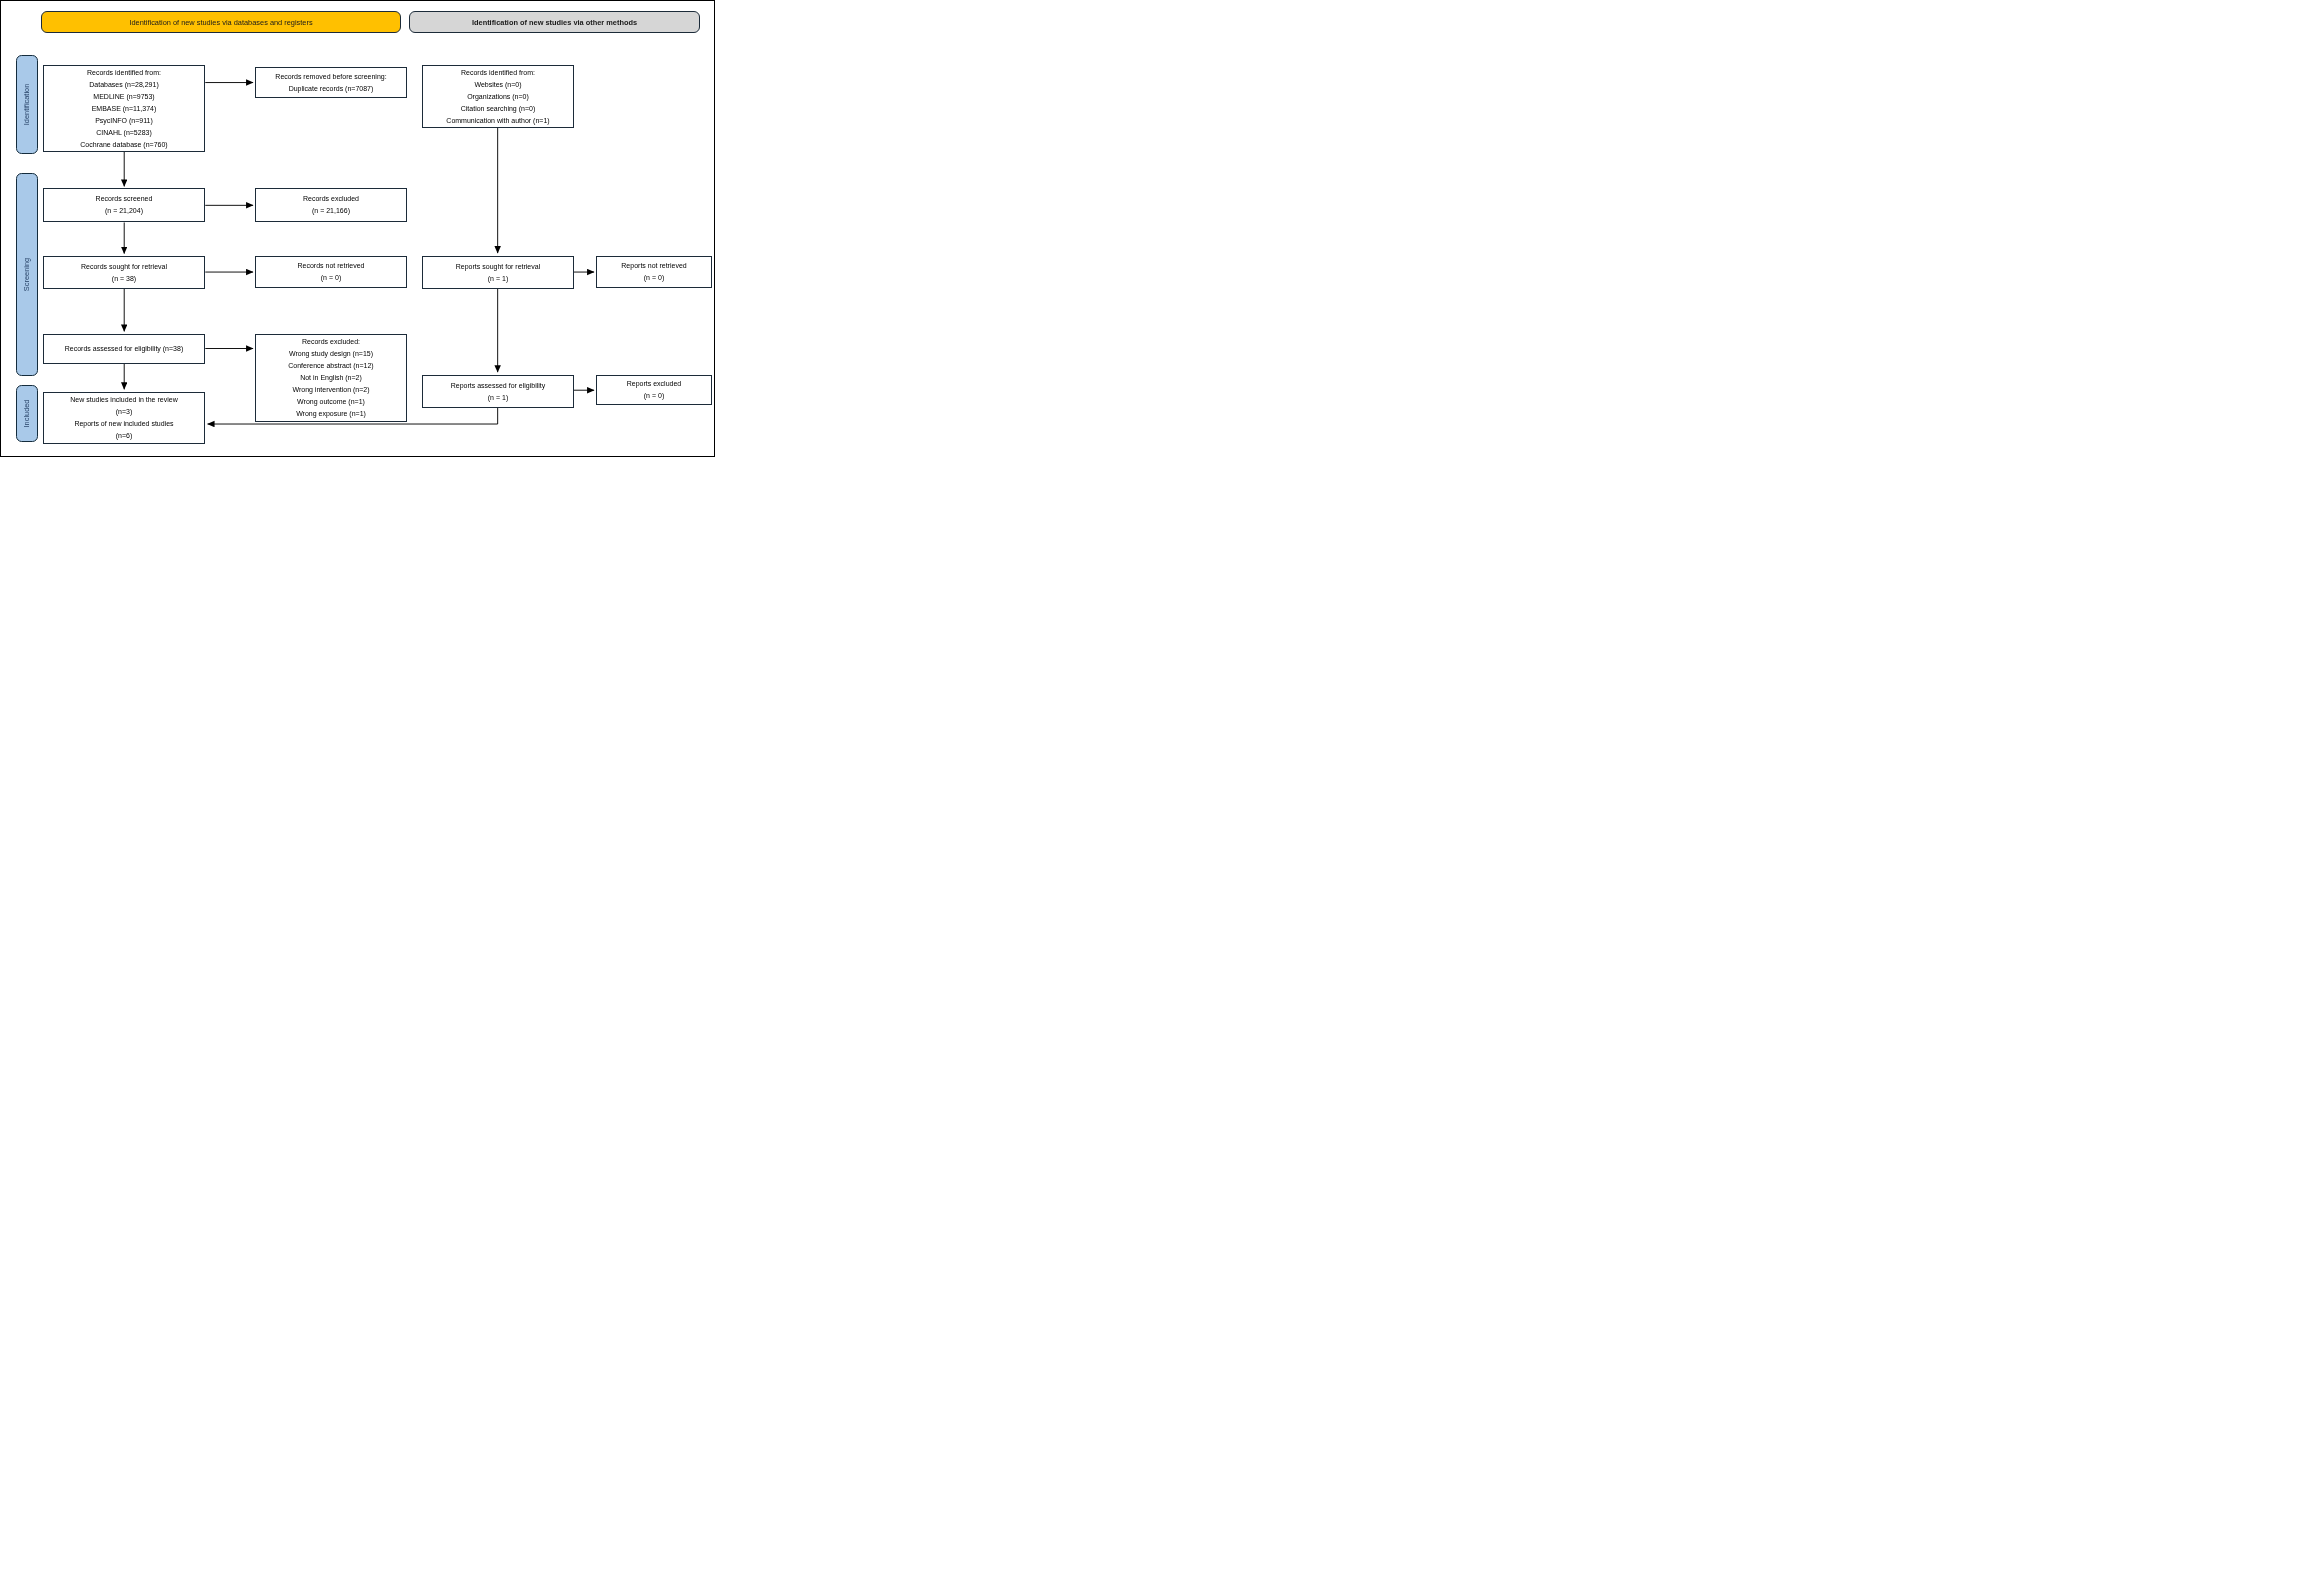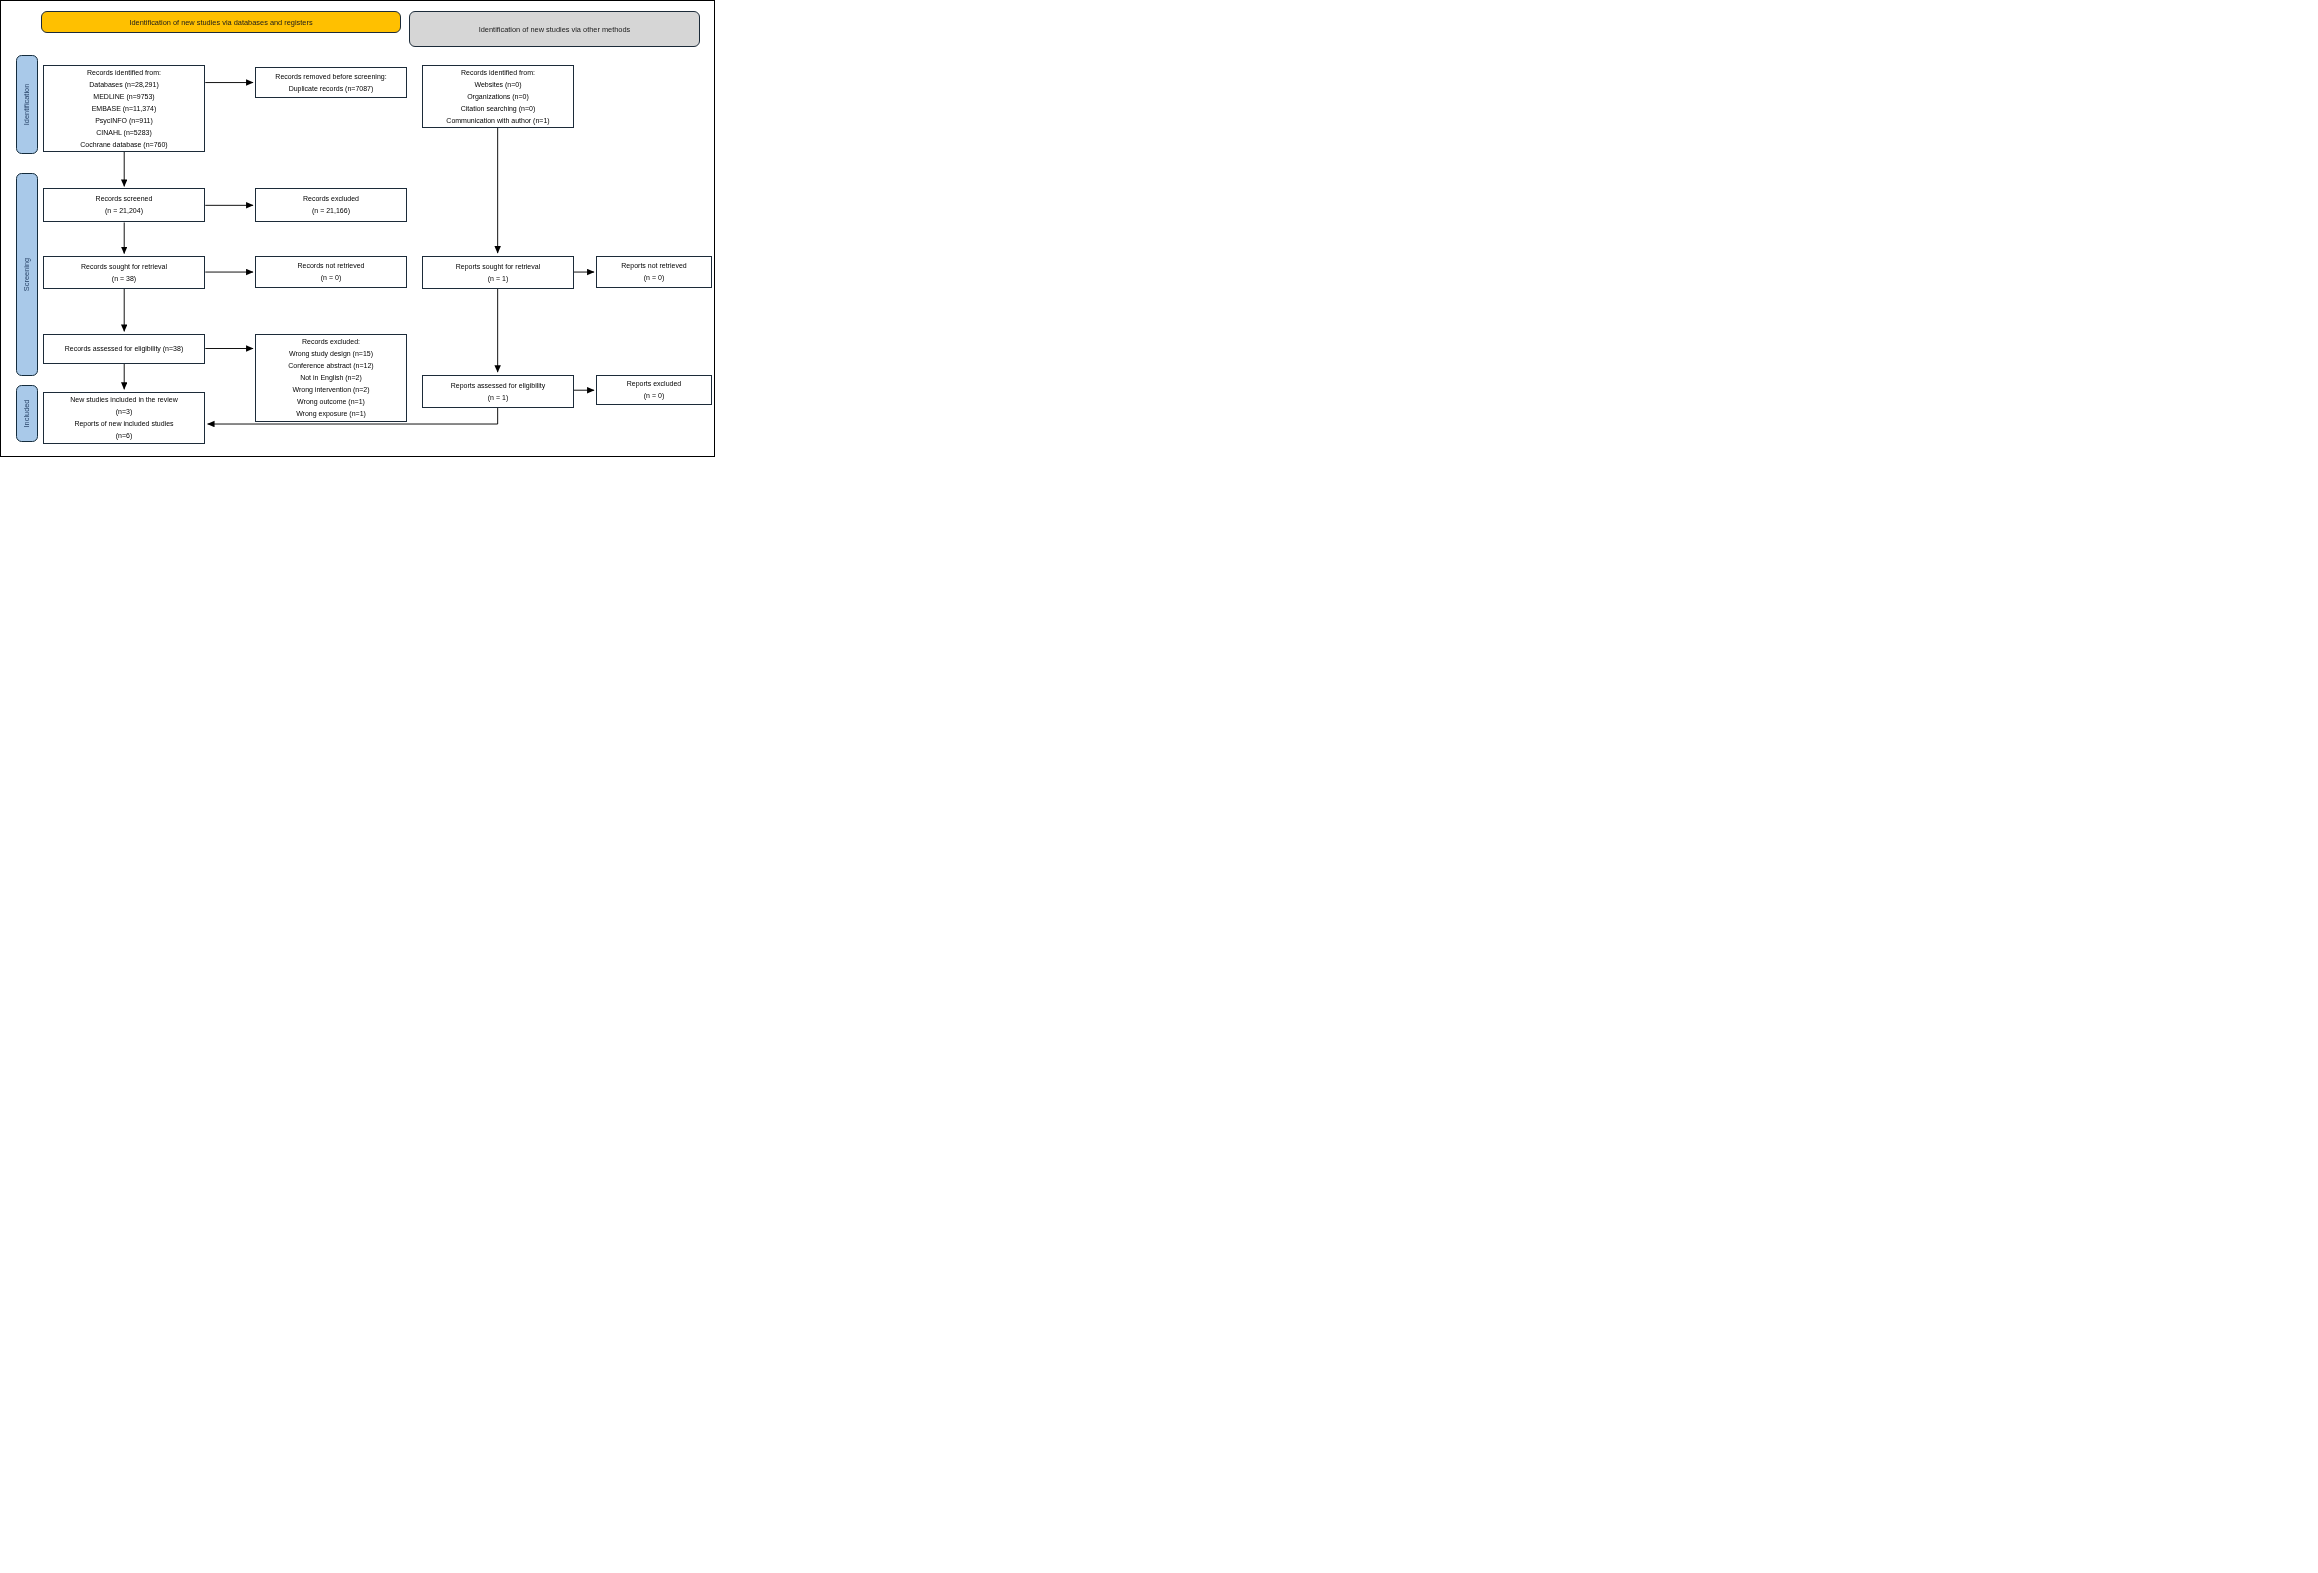--- a/index.html
+++ b/index.html
@@ -51,21 +51,21 @@
   svg.arrows{position:absolute;left:0;top:0;width:713px;height:455px;pointer-events:none;}
 </style>
 </head>
 <body>
 
 <div id="canvas">
 
   <div class="hdr hdr-yellow" style="left:40px;top:10.2px;width:360px;height:22px;">
     <span>Identification of new studies via databases and registers</span>
   </div>
-  <div class="hdr hdr-gray" style="left:408px;top:10.2px;width:291px;height:36px;">
+  <div class="hdr hdr-gray" style="left:408px;top:10.2px;width:291px;height:22px;font-weight:bold;">
     <span>Identification of new studies via other methods</span>
   </div>
 
   <div class="sidebar" style="left:15px;top:54px;width:22px;height:99px;">
     <span class="vtext">Identification</span>
   </div>
   <div class="sidebar" style="left:15px;top:172px;width:22px;height:203px;">
     <span class="vtext">Screening</span>
   </div>
   <div class="sidebar" style="left:15px;top:384px;width:22px;height:57px;">

